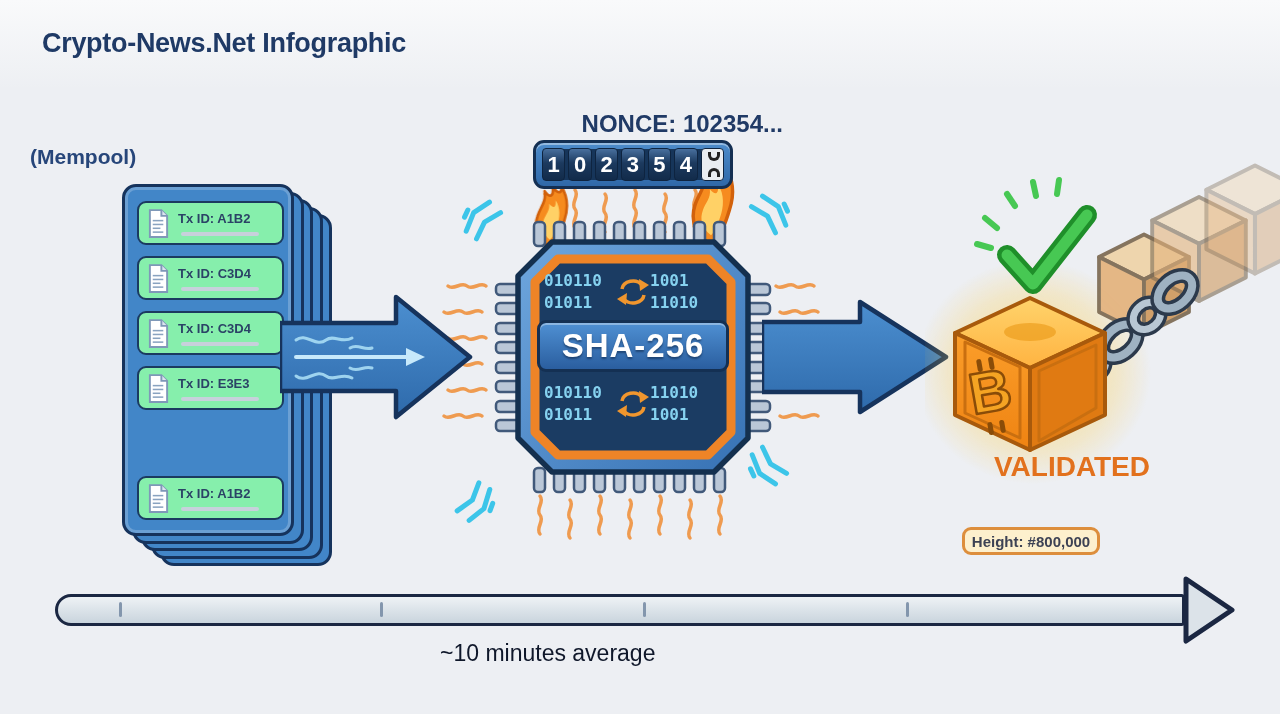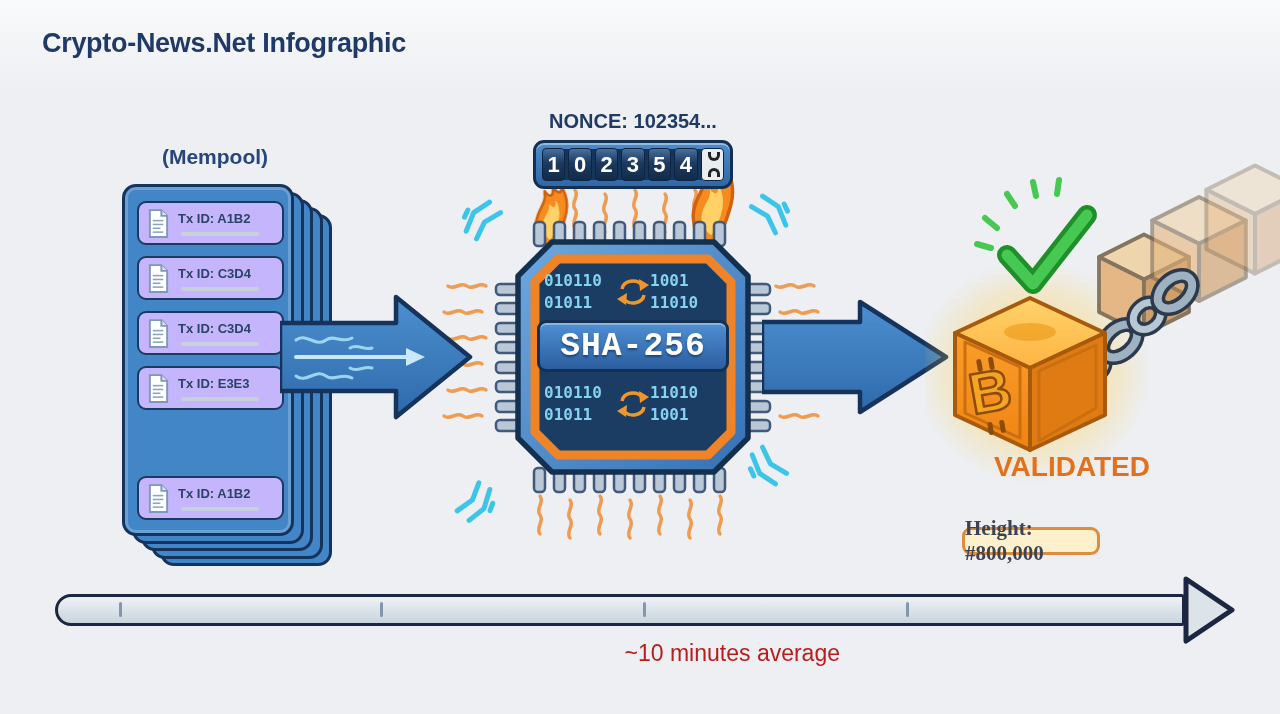--- a/index.html
+++ b/index.html
@@ -7,43 +7,43 @@
     position:relative;width:1280px;height:714px;overflow:hidden;
     background:#edeff3;font-family:"Liberation Sans",sans-serif;
   }
   .top-fade{position:absolute;left:0;top:0;width:100%;height:90px;
     background:linear-gradient(#f9fafb,rgba(249,250,251,0));}
   .title{position:absolute;left:42px;top:28px;font-size:27px;font-weight:800;
     color:#1f3a66;letter-spacing:-.3px;}
   
   .mp-heading{position:absolute;left:30px;top:116px;width:370px;text-align:center;
     font-size:21px;font-weight:800;color:#1f3a66;}
-  .mp-sub{position:absolute;left:30px;top:145px;width:370px;text-align:center;
+  .mp-sub{position:absolute;left:30px;top:145px;width:370px;
     font-size:21px;font-weight:600;color:#27467a;}
   .stack{position:absolute;left:122px;top:184px;width:172px;height:352px;z-index:2;}
   .sheet{position:absolute;left:0;top:0;width:100%;height:100%;
     background:#4286c8;border:3px solid #16335c;border-radius:14px;box-sizing:border-box;}
   .sheet.s4{transform:translate(38px,30px);}
   .sheet.s3{transform:translate(29px,23px);}
   .sheet.s2{transform:translate(19px,15px);}
   .sheet.s1{transform:translate(10px,8px);}
   .sheet.main{z-index:4;box-shadow:inset 0 0 0 3px rgba(255,255,255,.22);}
   .txcard{position:absolute;left:12px;width:147px;height:44px;box-sizing:border-box;
-    background:#c4b5fd;border:2.5px solid #1b3a60;border-radius:9px;
+    background:#86efac;border:2.5px solid #1b3a60;border-radius:9px;
     display:flex;align-items:center;padding:0 8px;}
   .txcard .doc{flex:0 0 auto;}
   .txcard .lbl{margin-left:8px;margin-top:-9px;font-size:13px;font-weight:700;color:#2b4366;}
   .txcard .line{position:absolute;left:42px;bottom:7px;width:78px;height:4px;
     background:#c7d1db;border-radius:2px;}
   
   .arrow1{position:absolute;left:280px;top:288px;z-index:3;}
   .arrow2{position:absolute;left:762px;top:294px;z-index:2;}
   
-  .nonce-label{position:absolute;left:483px;top:110px;width:300px;text-align:center;
-    font-size:20px;font-weight:800;color:#203a66;}
+  .nonce-label{position:absolute;left:483px;top:110px;width:300px;text-align:right;
+    font-size:24px;font-weight:800;color:#203a66;}
   .counter{position:absolute;left:533px;top:140px;width:200px;height:49px;box-sizing:border-box;
     background:linear-gradient(#4d8ccb,#2f68a8);border:3.5px solid #142f52;border-radius:11px;
     box-shadow:inset 0 2px 0 rgba(255,255,255,.4);z-index:3;}
   .counter-inner{position:absolute;left:6px;right:6px;top:6px;bottom:6px;background:#16355a;
     border-radius:6px;display:flex;align-items:center;justify-content:center;gap:3px;}
   .digit{width:24px;height:31px;border-radius:4px;border:1px solid #0e2440;
     background:linear-gradient(180deg,#486f9d 0%,#1c3a5f 45%,#122b4a 100%);
     color:#fff;font-size:22px;font-weight:800;display:flex;align-items:center;justify-content:center;}
   .roller{width:24px;height:31px;border-radius:4px;border:1px solid #0e2440;background:#e9edf1;
     position:relative;overflow:hidden;}
@@ -56,37 +56,37 @@
     display:grid;grid-template-columns:1fr auto 1fr;align-items:center;
     font-family:"DejaVu Sans Mono",monospace;font-weight:700;font-size:16px;
     color:#86d2f0;line-height:1.4;}
   .bin-panel .col{}
   .sha-band{position:absolute;left:537px;top:320px;width:192px;height:52px;box-sizing:border-box;
     border:3.5px solid #143053;border-radius:9px;z-index:3;
     background:linear-gradient(#4f90d3,#2a5e9f);
     box-shadow:inset 0 2px 0 rgba(255,255,255,.35);
     display:flex;align-items:center;justify-content:center;}
   .sha-band .t{font-size:33px;font-weight:800;color:#fff;letter-spacing:1px;
-    text-shadow:0 2px 2px rgba(10,30,60,.5);font-family:Liberation Mono, monospace;}
+    text-shadow:0 2px 2px rgba(10,30,60,.5);}
   
   .block-svg{position:absolute;left:925px;top:160px;z-index:2;}
   .validated{position:absolute;left:947px;top:452px;width:250px;text-align:center;
     font-size:28px;font-weight:800;color:#e2711d;line-height:30px;z-index:3;}
   .badge{position:absolute;left:962px;top:527px;width:138px;height:28px;box-sizing:border-box;
     background:#fdf0cd;border:3px solid #dd8e3c;border-radius:9px;z-index:3;
     display:flex;align-items:center;justify-content:center;
-    font-size:21px;font-weight:700;color:#3d4254;font-family:Liberation Serif, serif;}
+    font-size:15px;font-weight:700;color:#3d4254;}
   
   .tl-bar{position:absolute;left:55px;top:594px;width:1130px;height:32px;box-sizing:border-box;
     border:3.5px solid #1b2742;border-radius:18px 4px 4px 18px;
     background:linear-gradient(180deg,#eef2f5,#c9d4dd);}
   .tick{position:absolute;top:5px;width:3px;height:15px;background:#8396ad;border-radius:2px;}
   .tl-head{position:absolute;left:1183px;top:576px;}
-  .tl-caption{position:absolute;left:440px;top:640px;width:400px;text-align:right;
-    font-size:23px;color:#b91c1c;}
+  .tl-caption{position:absolute;left:440px;top:640px;width:400px;text-align:left;
+    font-size:23px;color:#0f172a;}
 </style>
 </head>
 <body>
 
 <div class="stage">
   <div class="top-fade"></div>
 
   <div class="title">Crypto-News.Net Infographic</div>
 
   <div class="mp-sub">(Mempool)</div>

